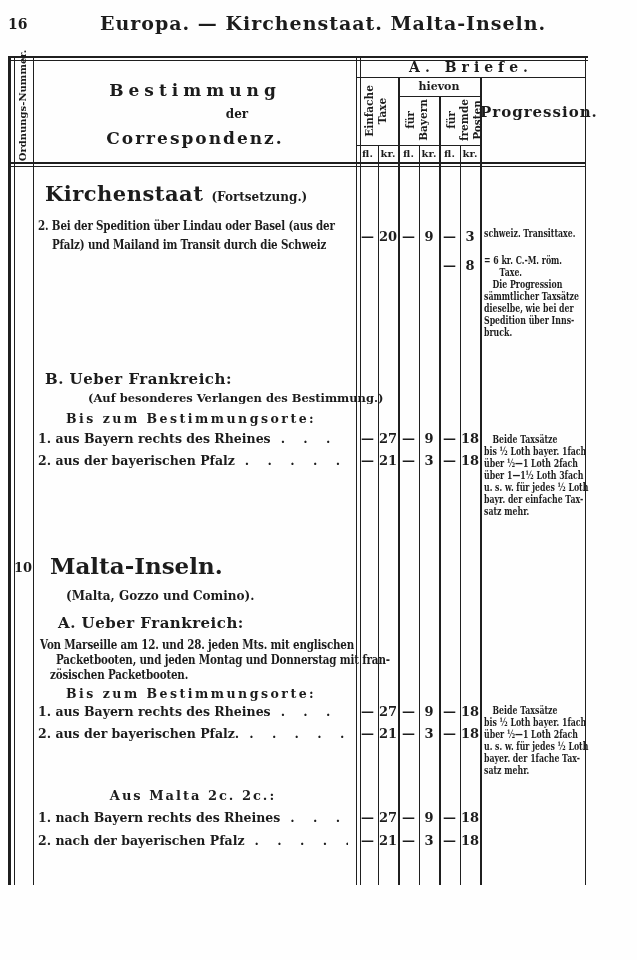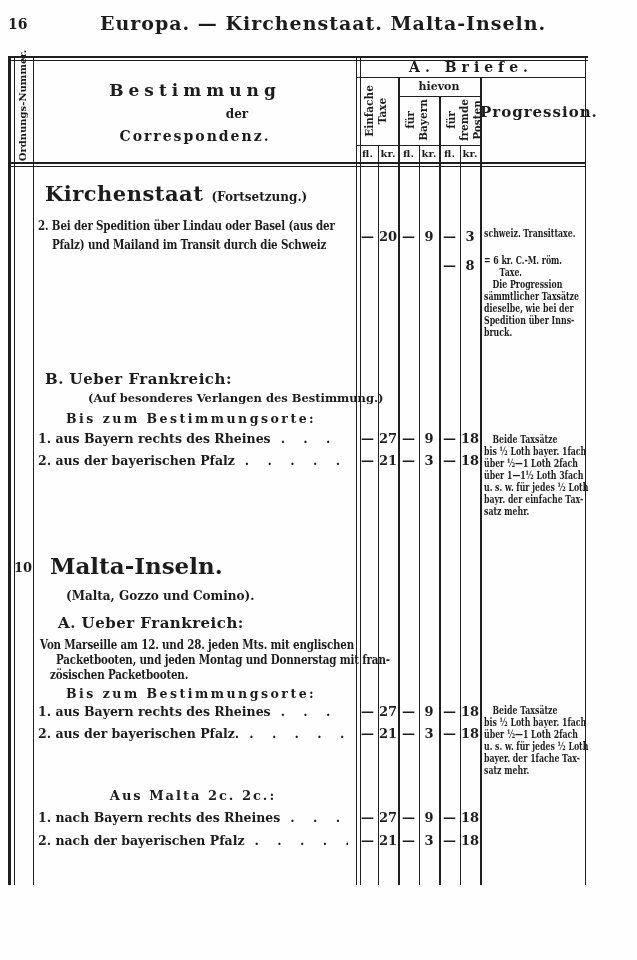--- a/index.html
+++ b/index.html
@@ -12,21 +12,21 @@
 
   
   .pagenum{left:8px;top:16px;font-size:14px;font-weight:bold;}
   .runtitle{left:100px;top:12px;width:400px;text-align:left;font-size:19px;font-weight:bold;letter-spacing:1px;white-space:nowrap;}
 
   
   .ordnr{left:-38px;top:100px;width:120px;text-align:center;font-size:10px;font-weight:bold;
          transform:rotate(-90deg);white-space:nowrap;}
   .best1{left:33px;top:80px;width:324px;text-align:center;font-size:17px;font-weight:bold;letter-spacing:5px;}
   .best2{left:33px;top:107px;width:324px;text-align:center;font-size:12px;font-weight:bold;margin-left:42px;}
-  .best3{left:33px;top:128px;width:324px;text-align:center;font-size:14px;font-weight:bold;letter-spacing:2px;}
+  .best3{left:33px;top:128px;width:324px;text-align:center;font-size:17px;font-weight:bold;letter-spacing:2px;}
   .briefe{left:357px;top:59px;width:228px;text-align:center;font-size:14px;font-weight:bold;letter-spacing:5px;}
   .hievon{left:398px;top:80px;width:82px;text-align:center;font-size:11px;font-weight:bold;}
   .rot2{position:absolute;text-align:center;font-size:10.5px;line-height:13px;font-weight:bold;transform:rotate(-90deg);white-space:pre-line;}
   .einf{left:344px;top:97px;width:66px;height:28px;}
   .bay{left:388px;top:106px;width:60px;height:28px;}
   .frem{left:429px;top:106px;width:60px;height:28px;}
   .proghead{left:480px;top:103px;width:105px;text-align:center;font-size:15px;font-weight:bold;letter-spacing:1px;}
   .unit{position:absolute;top:148px;text-align:center;font-size:10px;font-weight:bold;}
 
   

